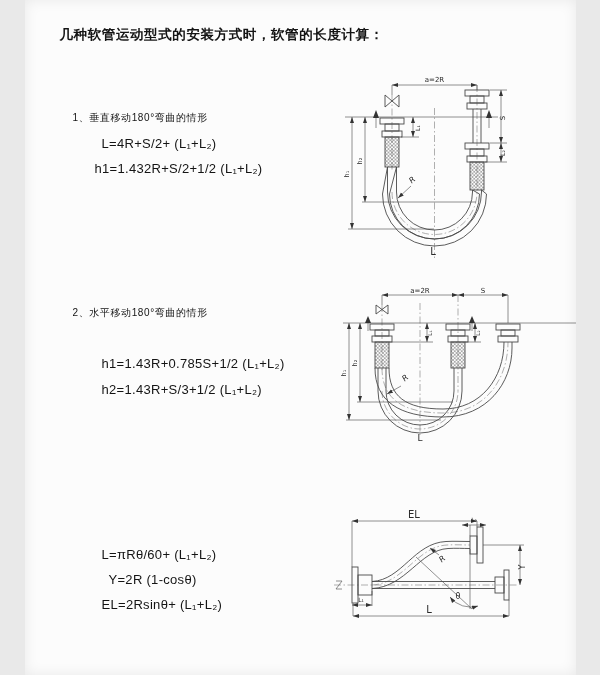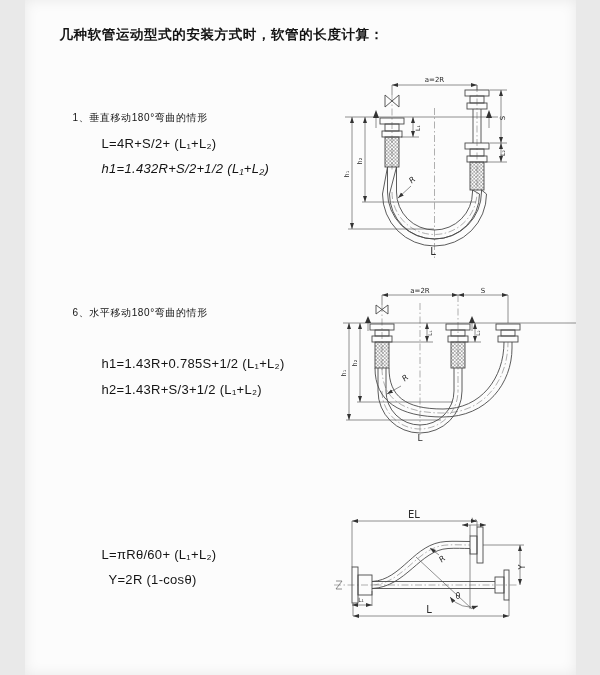--- a/index.html
+++ b/index.html
@@ -21,21 +21,21 @@
 </style>
 </head>
 <body>
 
 <div class="page">
 
   <div class="doc-title">几种软管运动型式的安装方式时，软管的长度计算：</div>
 
   <div class="sec-heading" style="left:48px;top:111px;">1、垂直移动180°弯曲的情形</div>
   <div class="formula" style="left:77px;top:136px;">L=4R+S/2+ (L₁+L₂)</div>
-  <div class="formula" style="left:77px;top:161px;font-style:italic;">h1=1.432R+S/2+1/2 (L₁+L₂)</div>
+  <div class="formula" style="left:70px;top:161px;">h1=1.432R+S/2+1/2 (L₁+L₂)</div>
 
   <svg class="diagram" style="left:318px;top:72px;" width="268" height="188" viewBox="0 0 268 188">
     <defs>
       <pattern id="hx1" width="3.5" height="3.5" patternUnits="userSpaceOnUse">
         <path d="M0,3.5 L3.5,0 M0,0 L3.5,3.5" stroke="#6a6a6a" stroke-width="0.5"></path>
       </pattern>
       <marker id="e1" markerWidth="7" markerHeight="5" refX="6" refY="2.5" orient="auto" markerUnits="userSpaceOnUse">
         <path d="M0,0.5 L6,2.5 L0,4.5 Z" fill="#333"></path>
       </marker>
       <marker id="s1" markerWidth="7" markerHeight="5" refX="0" refY="2.5" orient="auto" markerUnits="userSpaceOnUse">
@@ -111,21 +111,21 @@
     <text x="91.5" y="10" font-size="7" text-anchor="middle">a=2R</text>
     <text x="162" y="46" font-size="7" text-anchor="middle" transform="rotate(-90 162 46)">S</text>
     <text x="162" y="81" font-size="6" text-anchor="middle" transform="rotate(-90 162 81)">L₂</text>
     <text x="77" y="56" font-size="6" text-anchor="middle" transform="rotate(-90 77 56)">L₁</text>
     <text x="6" y="102" font-size="6.5" text-anchor="middle" transform="rotate(-90 6 102)">h₁</text>
     <text x="18.5" y="89" font-size="6.5" text-anchor="middle" transform="rotate(-90 18.5 89)">h₂</text>
     <text x="71" y="110" font-size="8" font-style="italic" text-anchor="middle" transform="rotate(-40 71 110)">R</text>
     <text x="90" y="183" font-size="10" text-anchor="middle">L</text>
   </svg>
 
-  <div class="sec-heading" style="left:48px;top:306px;">6、水平移动180°弯曲的情形</div>
+  <div class="sec-heading" style="left:48px;top:306px;">2、水平移动180°弯曲的情形</div>
   <div class="formula" style="left:77px;top:356px;">h1=1.43R+0.785S+1/2 (L₁+L₂)</div>
   <div class="formula" style="left:77px;top:382px;">h2=1.43R+S/3+1/2 (L₁+L₂)</div>
 
   <svg class="diagram" style="left:316px;top:283px;" width="276" height="165" viewBox="0 0 276 165">
     <defs>
       <pattern id="hx2" width="3.5" height="3.5" patternUnits="userSpaceOnUse">
         <path d="M0,3.5 L3.5,0 M0,0 L3.5,3.5" stroke="#6a6a6a" stroke-width="0.5"></path>
       </pattern>
       <marker id="e2" markerWidth="7" markerHeight="5" refX="6" refY="2.5" orient="auto" markerUnits="userSpaceOnUse">
         <path d="M0,0.5 L6,2.5 L0,4.5 Z" fill="#333"></path>
@@ -198,20 +198,21 @@
     <text x="91" y="50" font-size="5.5" text-anchor="middle" transform="rotate(-90 91 50)">L₁</text>
     <text x="139" y="50" font-size="5.5" text-anchor="middle" transform="rotate(-90 139 50)">L₂</text>
     <text x="4.5" y="90" font-size="6.5" text-anchor="middle" transform="rotate(-90 4.5 90)">h₁</text>
     <text x="16" y="80" font-size="6.5" text-anchor="middle" transform="rotate(-90 16 80)">h₂</text>
     <text x="66" y="97" font-size="8" font-style="italic" text-anchor="middle" transform="rotate(-40 66 97)">R</text>
     <text x="79" y="158" font-size="9" text-anchor="middle">L</text>
   </svg>
 
   <div class="formula" style="left:77px;top:547px;">L=πRθ/60+ (L₁+L₂)</div>
   <div class="formula" style="left:84px;top:572px;">Y=2R (1-cosθ)</div>
+  <div class="formula" style="left:77px;top:597px;">EL=2Rsinθ+ (L₁+L₂)</div>
 
   <svg class="diagram" style="left:303px;top:505px;" width="292" height="150" viewBox="0 0 292 150">
     <defs>
       <marker id="e3" markerWidth="7" markerHeight="5" refX="6" refY="2.5" orient="auto" markerUnits="userSpaceOnUse">
         <path d="M0,0.5 L6,2.5 L0,4.5 Z" fill="#333"></path>
       </marker>
       <marker id="s3" markerWidth="7" markerHeight="5" refX="0" refY="2.5" orient="auto" markerUnits="userSpaceOnUse">
         <path d="M6,0.5 L0,2.5 L6,4.5 Z" fill="#333"></path>
       </marker>
     </defs>

